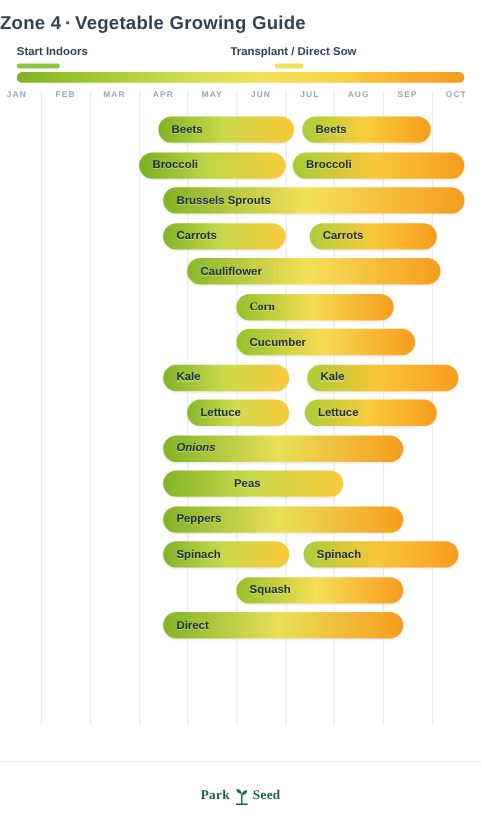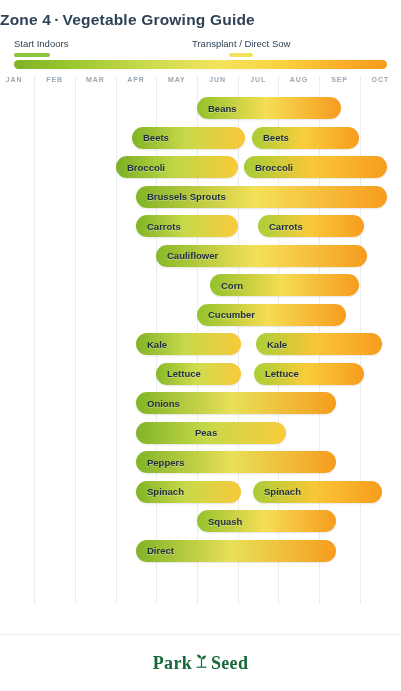--- a/index.html
+++ b/index.html
@@ -17,21 +17,21 @@
     font-size:15.5px;
     font-weight:bold;
     color:#2e4355;
     letter-spacing:.2px;
     padding-top:10px;
     line-height:20px;
   }
   .title .dot{padding:0 3px;font-weight:bold;}
 
   
-  .legend{position:relative;height:34px;margin-top:8px;}
+  .legend{position:relative;height:34px;margin-top:8px;font-weight:bold;}
   .legend-item{position:absolute;top:0;}
   .legend-label{
     font-size:9.5px;color:#2e4355;line-height:12px;white-space:nowrap;
   }
   .legend-swatch{
     height:4px;border-radius:2px;margin-top:3px;
   }
   .lg-indoors{left:14px;}
   .lg-indoors .legend-swatch{width:36px;background:#8bc53f;}
   .lg-transplant{left:192px;}
@@ -71,22 +71,22 @@
   }
 
   
   .footer{
     position:absolute;left:0;right:0;bottom:0;height:56px;
     border-top:1px solid #eceff2;
     display:flex;align-items:center;justify-content:center;
   }
   .logo{
     font-family:"Liberation Serif", serif;
-    font-size:18px;font-weight:bold;color:#17693b;
-    letter-spacing:.3px;display:flex;
+    font-size:11px;font-weight:bold;color:#17693b;
+    letter-spacing:.3px;display:flex;align-items:center;
   }
   .logo-mark{margin:0 3px;display:inline-block;line-height:0;}
 </style>
 </head>
 <body>
 
 <div class="page">
 
   <div class="title">
     <span>Zone 4</span><span class="dot">·</span><span>Vegetable Growing Guide</span>
@@ -123,25 +123,20 @@
         <div class="month" style="left: 115.6px;">APR</div>
         <div class="month" style="left: 156.3px;">MAY</div>
         <div class="month" style="left: 197px;">JUN</div>
         <div class="month" style="left: 237.7px;">JUL</div>
         <div class="month" style="left: 278.4px;">AUG</div>
         <div class="month" style="left: 319.1px;">SEP</div>
         <div class="month" style="left: 359.8px;">OCT</div>
       </div>
     <div class="rows" id="rows">
         <div class="row">
-          <div class="bar" style="left: 197px; width: 144px; background: linear-gradient(to right, rgb(148, 194, 44) 0%, rgb(245, 221, 84) 48%, rgb(247, 156, 30) 100%);">
-            <span class="bar-label">Beans</span>
-          </div>
-        </div>
-        <div class="row">
           <div class="bar" style="left: 132px; width: 113px; background: linear-gradient(to right, rgb(128, 180, 38) 0%, rgb(201, 217, 75) 48%, rgb(249, 199, 57) 100%);">
             <span class="bar-label">Beets</span>
           </div>
           <div class="bar" style="left: 252px; width: 107px; background: linear-gradient(to right, rgb(169, 205, 55) 0%, rgb(249, 206, 61) 48%, rgb(247, 156, 30) 100%);">
             <span class="bar-label">Beets</span>
           </div>
         </div>
         <div class="row">
           <div class="bar" style="left: 116px; width: 122px; background: linear-gradient(to right, rgb(123, 176, 37) 0%, rgb(192, 214, 69) 48%, rgb(249, 203, 59) 100%);">
             <span class="bar-label">Broccoli</span>
@@ -162,21 +157,21 @@
           <div class="bar" style="left: 258px; width: 106px; background: linear-gradient(to right, rgb(172, 206, 57) 0%, rgb(249, 202, 59) 48%, rgb(247, 156, 30) 100%);">
             <span class="bar-label">Carrots</span>
           </div>
         </div>
         <div class="row">
           <div class="bar" style="left: 156px; width: 211px; background: linear-gradient(to right, rgb(135, 185, 41) 0%, rgb(245, 224, 89) 48%, rgb(247, 156, 30) 100%);">
             <span class="bar-label">Cauliflower</span>
           </div>
         </div>
         <div class="row">
-          <div class="bar" style="left: 210px; width: 149px; background: linear-gradient(to right, rgb(148, 194, 44) 0%, rgb(245, 220, 82) 48%, rgb(247, 156, 30) 100%);">
+          <div class="bar" style="left: 197px; width: 131px; background: linear-gradient(to right, rgb(148, 194, 44) 0%, rgb(245, 220, 82) 48%, rgb(247, 156, 30) 100%); font-family: Liberation Serif, serif;">
             <span class="bar-label">Corn</span>
           </div>
         </div>
         <div class="row">
           <div class="bar" style="left: 197px; width: 149px; background: linear-gradient(to right, rgb(148, 194, 44) 0%, rgb(245, 220, 82) 48%, rgb(247, 156, 30) 100%);">
             <span class="bar-label">Cucumber</span>
           </div>
         </div>
         <div class="row">
           <div class="bar" style="left: 136px; width: 105px; background: linear-gradient(to right, rgb(129, 180, 39) 0%, rgb(201, 217, 75) 48%, rgb(249, 201, 58) 100%);">
@@ -188,21 +183,21 @@
         </div>
         <div class="row">
           <div class="bar" style="left: 156px; width: 85px; background: linear-gradient(to right, rgb(135, 185, 41) 0%, rgb(208, 220, 79) 48%, rgb(249, 201, 58) 100%);">
             <span class="bar-label">Lettuce</span>
           </div>
           <div class="bar" style="left: 254px; width: 110px; background: linear-gradient(to right, rgb(170, 205, 56) 0%, rgb(249, 204, 59) 48%, rgb(247, 156, 30) 100%);">
             <span class="bar-label">Lettuce</span>
           </div>
         </div>
         <div class="row">
-          <div class="bar" style="left: 136px; width: 200px; background: linear-gradient(to right, rgb(129, 180, 39) 0%, rgb(232, 224, 88) 48%, rgb(247, 156, 30) 100%);">
+          <div class="bar" style="left: 136px; width: 200px; background: linear-gradient(to right, rgb(129, 180, 39) 0%, rgb(232, 224, 88) 48%, rgb(247, 156, 30) 100%); font-style: italic;">
             <span class="bar-label">Onions</span>
           </div>
         </div>
         <div class="row">
           <div class="bar" style="left: 136px; width: 102px; background: linear-gradient(to right, rgb(129, 180, 39) 0%, rgb(200, 217, 74) 48%, rgb(249, 203, 59) 100%); padding-left: 48px;">
             <span class="bar-label">Peas</span>
           </div>
         </div>
         <div class="row">
           <div class="bar" style="left: 136px; width: 200px; background: linear-gradient(to right, rgb(129, 180, 39) 0%, rgb(232, 224, 88) 48%, rgb(247, 156, 30) 100%);">

